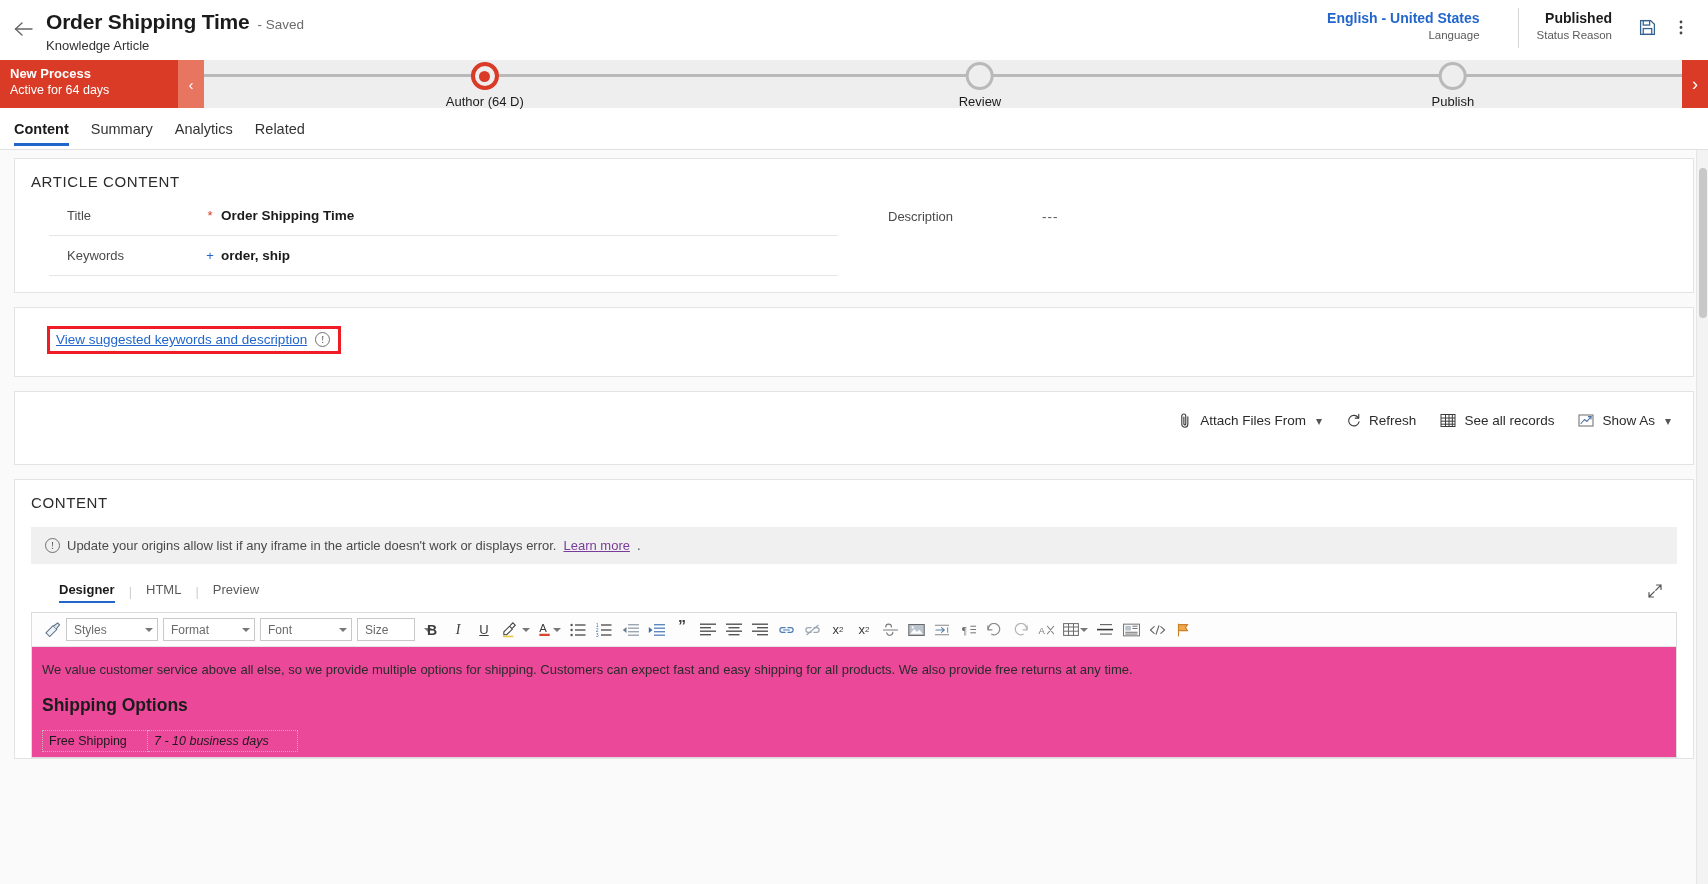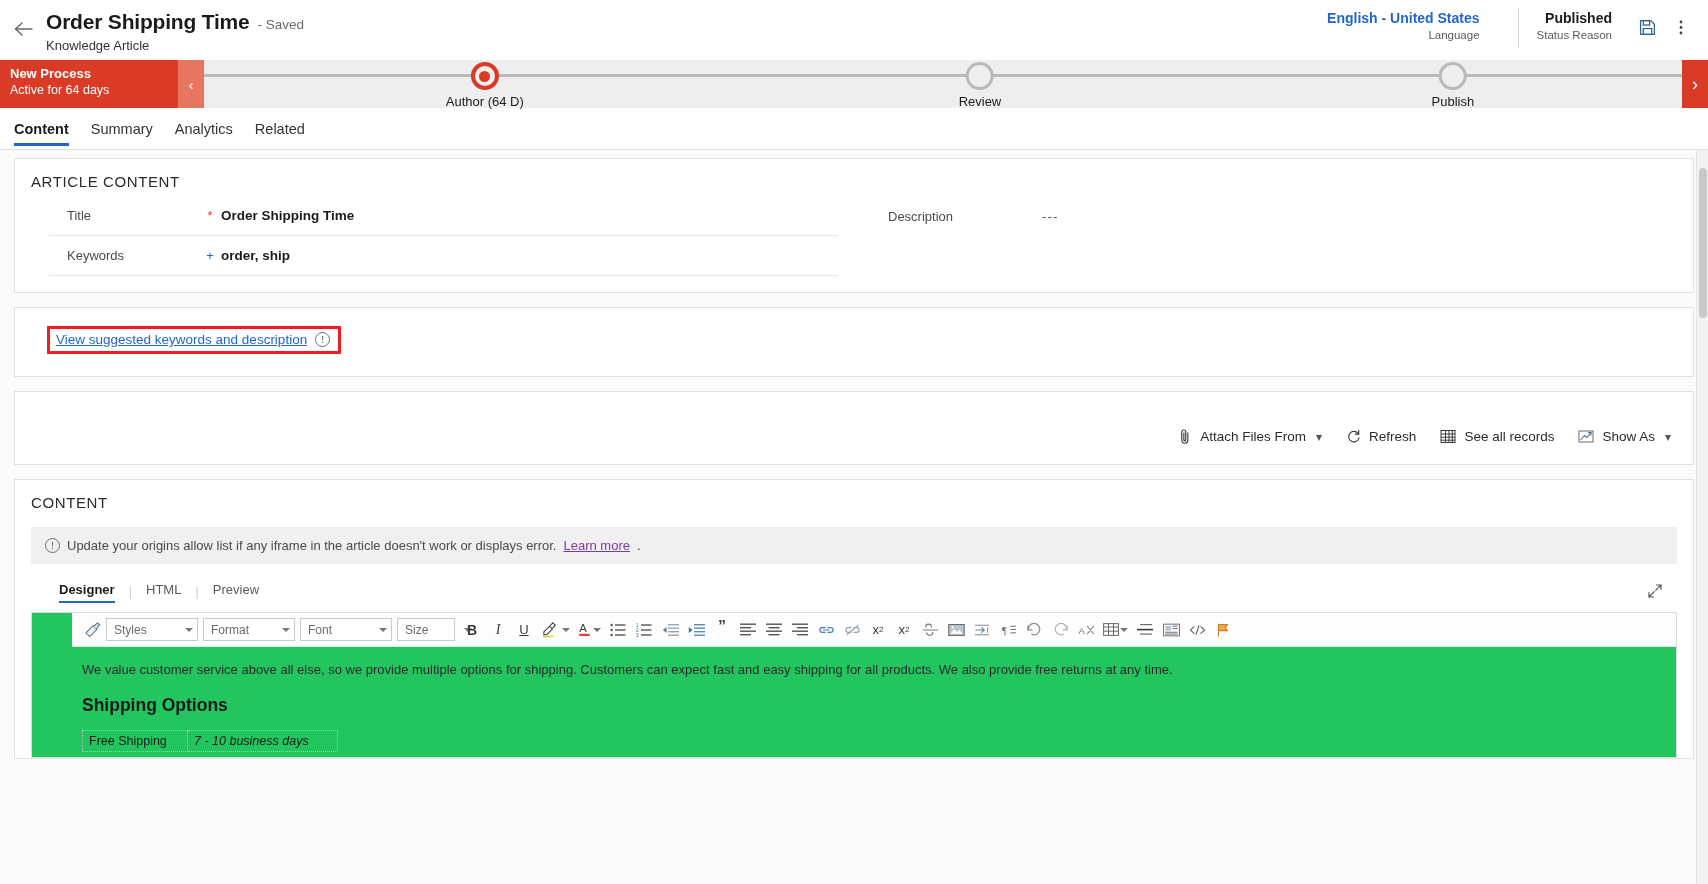--- a/index.html
+++ b/index.html
@@ -213,21 +213,21 @@
     width: 15px; height: 15px; border-radius: 50%;
     border: 1px solid #707070; color: #555;
     font-size: 10.5px; line-height: 13px; text-align: center;
     font-family: "Liberation Serif", serif;
     flex: none;
   }
 
   
   .attach-card { height: 74px; position: relative; }
   .attach-toolbar {
-    position: absolute; right: 10px; top: 32px;
+    position: absolute; right: 10px; top: 16px;
     display: flex; align-items: center; gap: 0;
   }
   .tb-item {
     display: flex; align-items: center; gap: 8px;
     padding: 4px 12px;
     font-size: 13.5px; color: #2b2b2b;
     cursor: pointer; white-space: nowrap;
   }
   .tb-icon { display: flex; align-items: center; color: #3a3a3a; }
   .chev { color: #555; font-size: 12px; margin-left: 2px; }
@@ -260,22 +260,21 @@
   }
   .ed-sep { color: #cfcfcf; font-size: 13px; }
   .expand-btn {
     margin-left: auto; margin-right: 30px;
     color: #555; cursor: pointer; display: flex; align-items: center;
   }
 
   .rte {
     margin: 10px 16px 0 16px;
     border: 1px solid #dcdcdc;
-    background: #22c55e;
-    padding-left: 40px;
+    background: #ec4899;
   }
   .rte-toolbar {
     display: flex; align-items: center; flex-wrap: nowrap;
     gap: 2px;
     padding: 5px 8px;
     border-bottom: 1px solid #e4e4e4;
     background: #fdfdfd;
     height: 34px;
   }
   .rte-btn {

